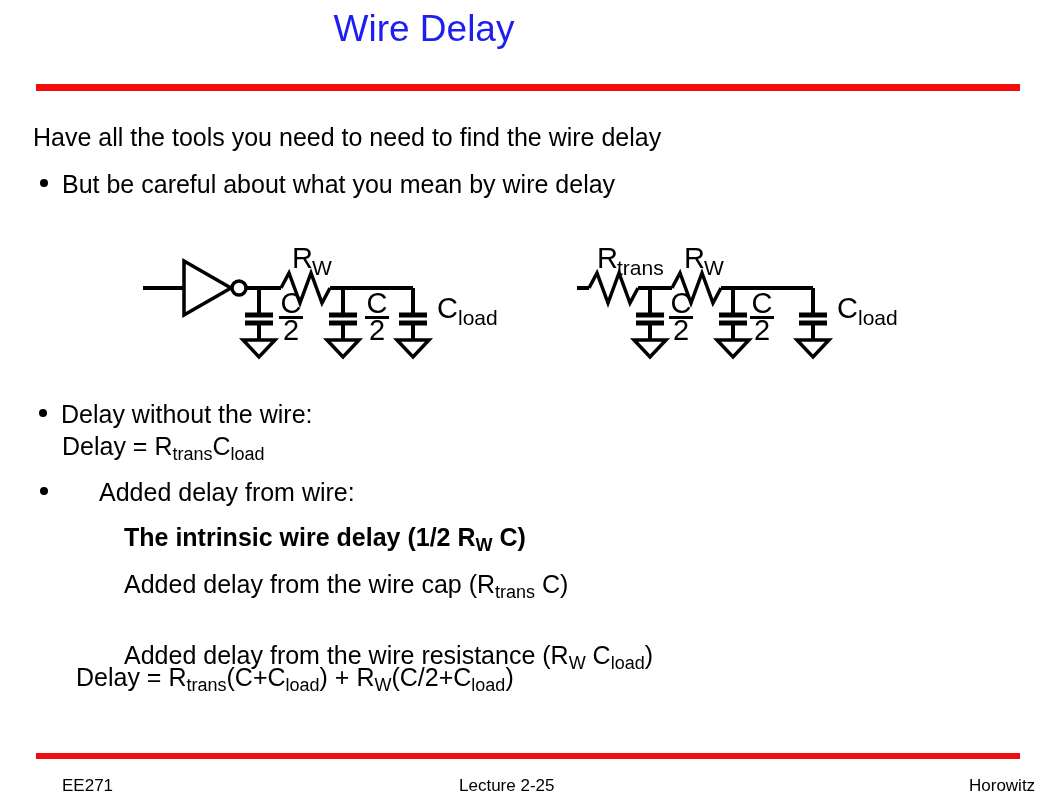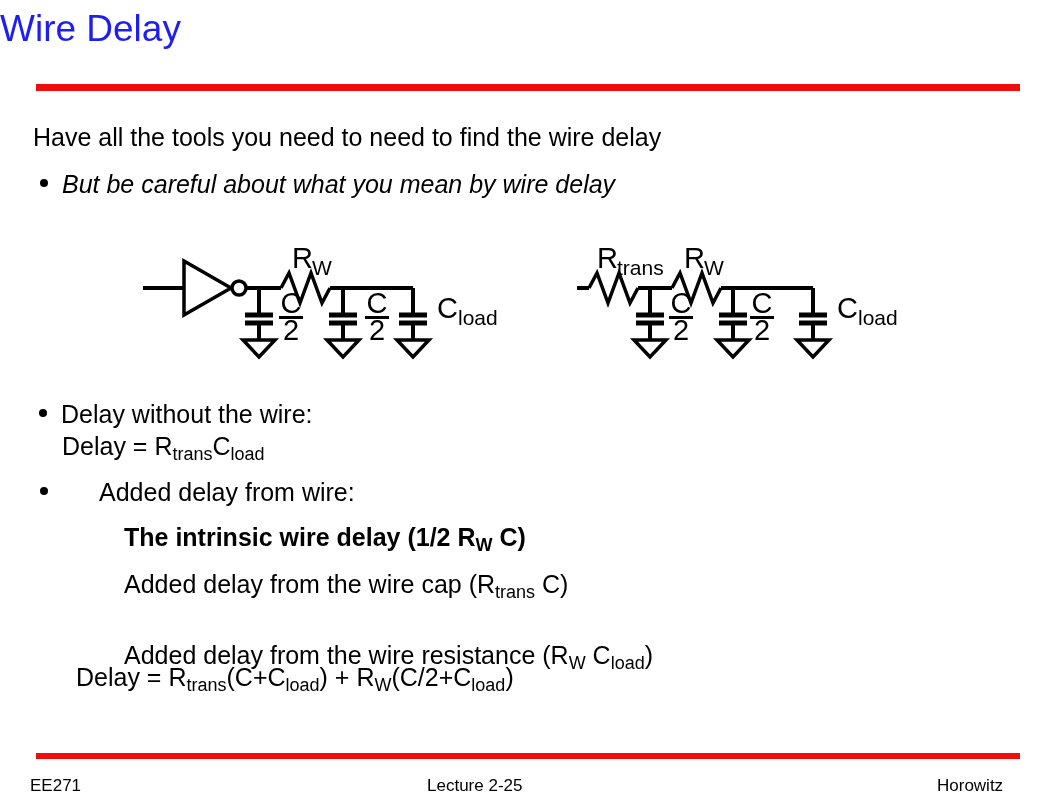--- a/index.html
+++ b/index.html
@@ -2,45 +2,45 @@
 <html><head>
 <meta charset="utf-8">
 <style>
   html,body{margin:0;padding:0;}
   body{
     width:1055px;height:802px;background:#ffffff;position:relative;
     font-family:"Liberation Sans",sans-serif;color:#000;overflow:hidden;
   }
   .abs{position:absolute;}
   .title{
-    top:8px;left:0;width:848px;text-align:left;
+    top:8px;left:0;width:848px;text-align:center;
     font-size:37px;line-height:42px;white-space:nowrap;
   }
   .rule{left:36px;width:984px;background:#f20d0d;}
   .rule-top{top:84px;height:7px;}
   .rule-bottom{top:753px;height:6px;}
   .line{font-size:25px;line-height:30px;white-space:nowrap;}
   .bullet{display:flex;align-items:flex-start;}
   .dot{width:8px;height:8px;border-radius:50%;background:#000;margin:10px 14px 0 0;flex:none;}
   .sub, .seg-sub{font-size:18px;vertical-align:-5px;}
-  .footer-text{font-size:17px;line-height:20px;white-space:nowrap;}
+  .footer-text{font-size:17px;line-height:20px;white-space:nowrap;margin-left:32px;}
   svg text{font-family:"Liberation Sans",sans-serif;fill:#000;}
   .lbl{font-size:29px;}
   .lbl-sub{font-size:21px;}
 </style>
 </head>
 <body>
 
 <div class="abs title" style="color: rgb(30, 30, 240);">Wire Delay</div>
 
 <div class="abs rule rule-top" style="background: rgb(242, 13, 13);"></div>
 
 <div class="abs line" style="top:122px;left:33px;">Have all the tools you need to need to find the wire delay</div>
 
-<div class="abs bullet" style="top:169px;left:40px;font-style:italic;">
+<div class="abs bullet" style="top:169px;left:40px;">
   <span class="dot"></span>
   <span class="line">But be careful about what you mean by wire delay</span>
 </div>
 
 <svg class="abs" style="top:230px;left:0;" width="1055" height="148" viewBox="0 0 1055 148">
 
   <g stroke="#000" fill="none">
 
     <path d="M143,58 H184" stroke-width="4"></path>
 

